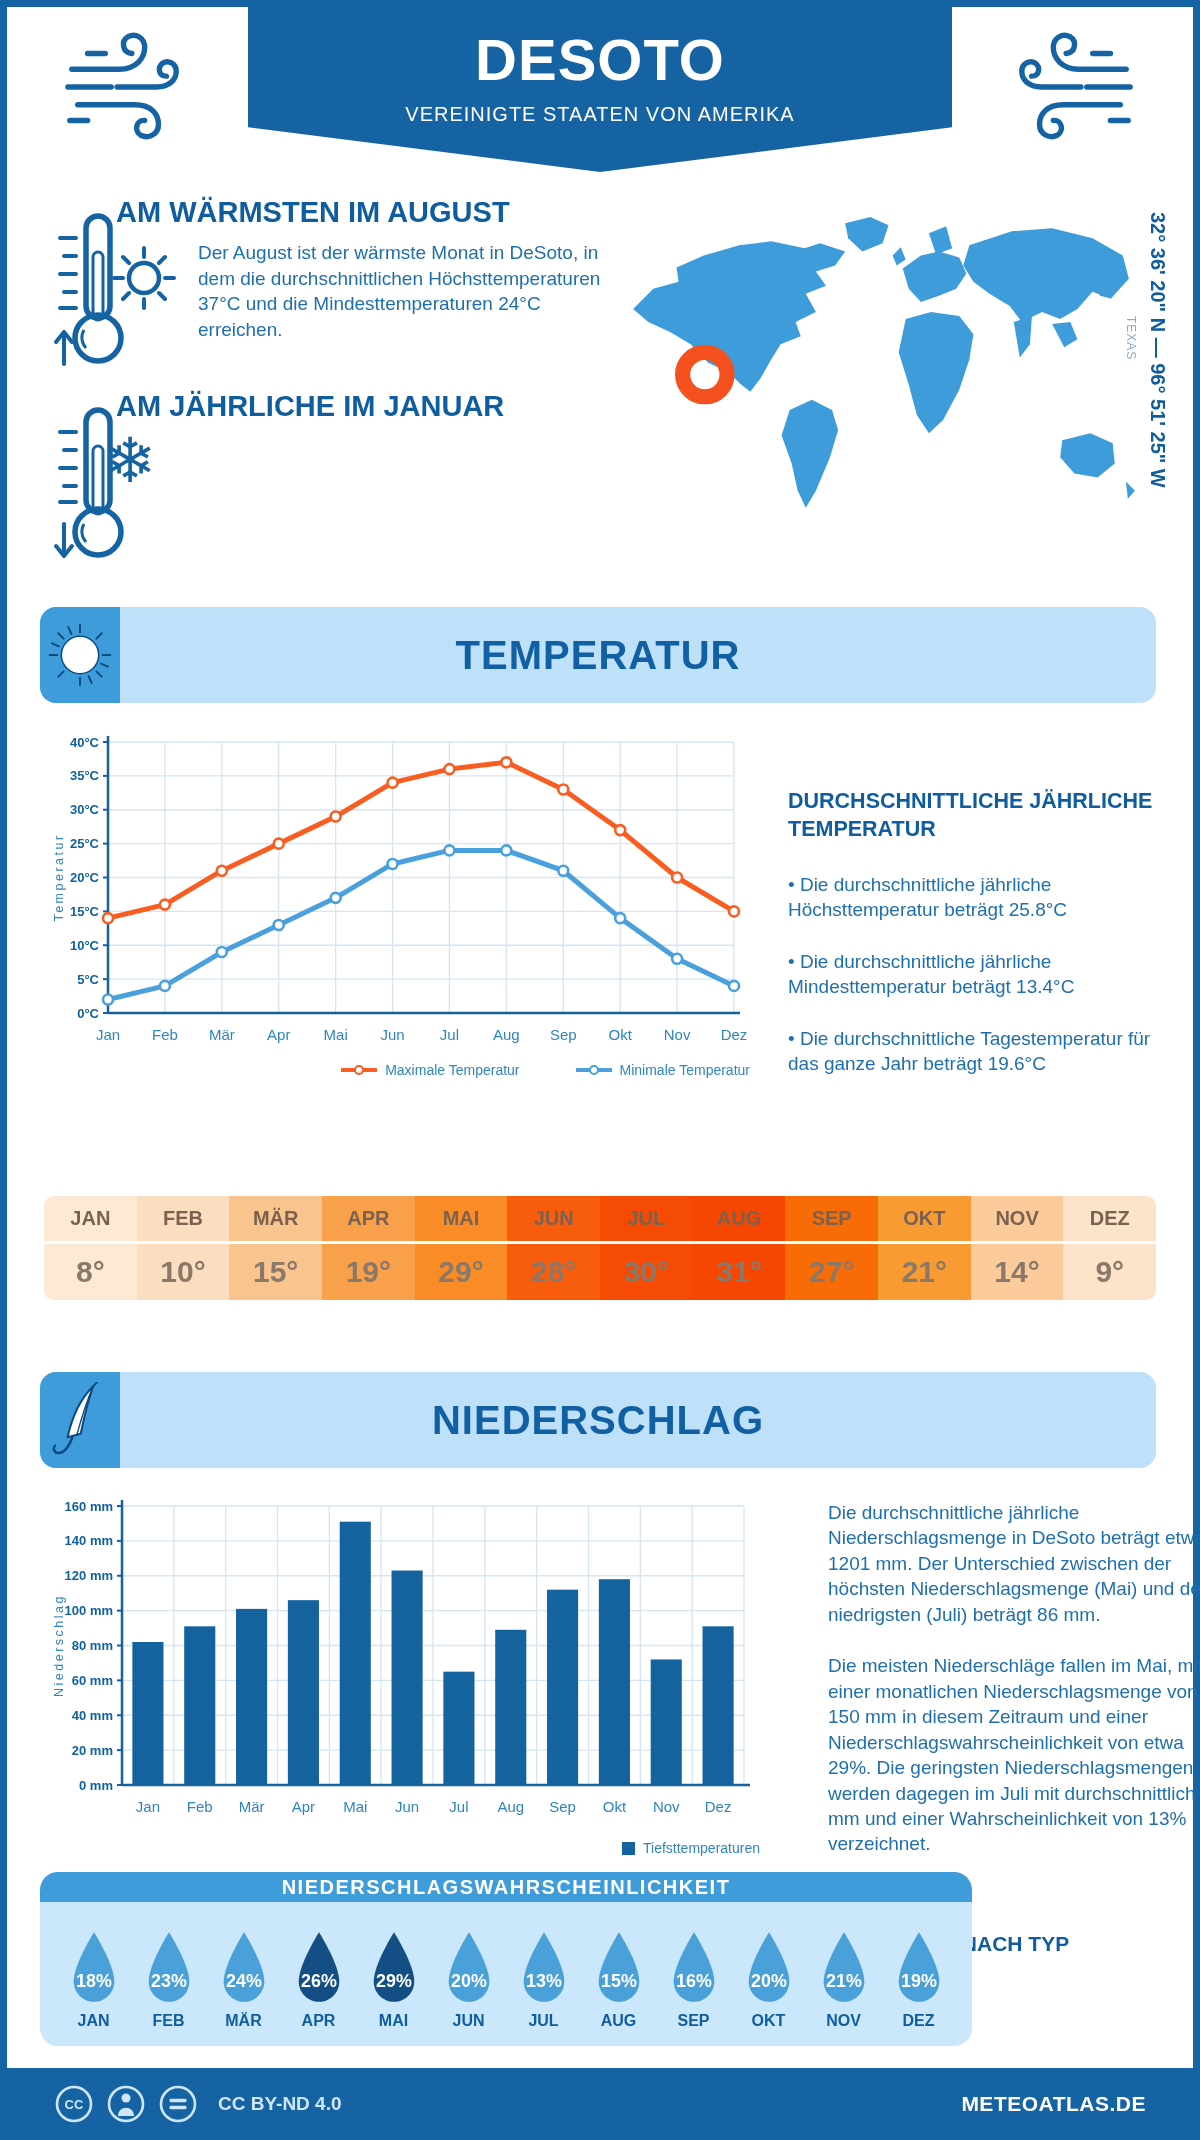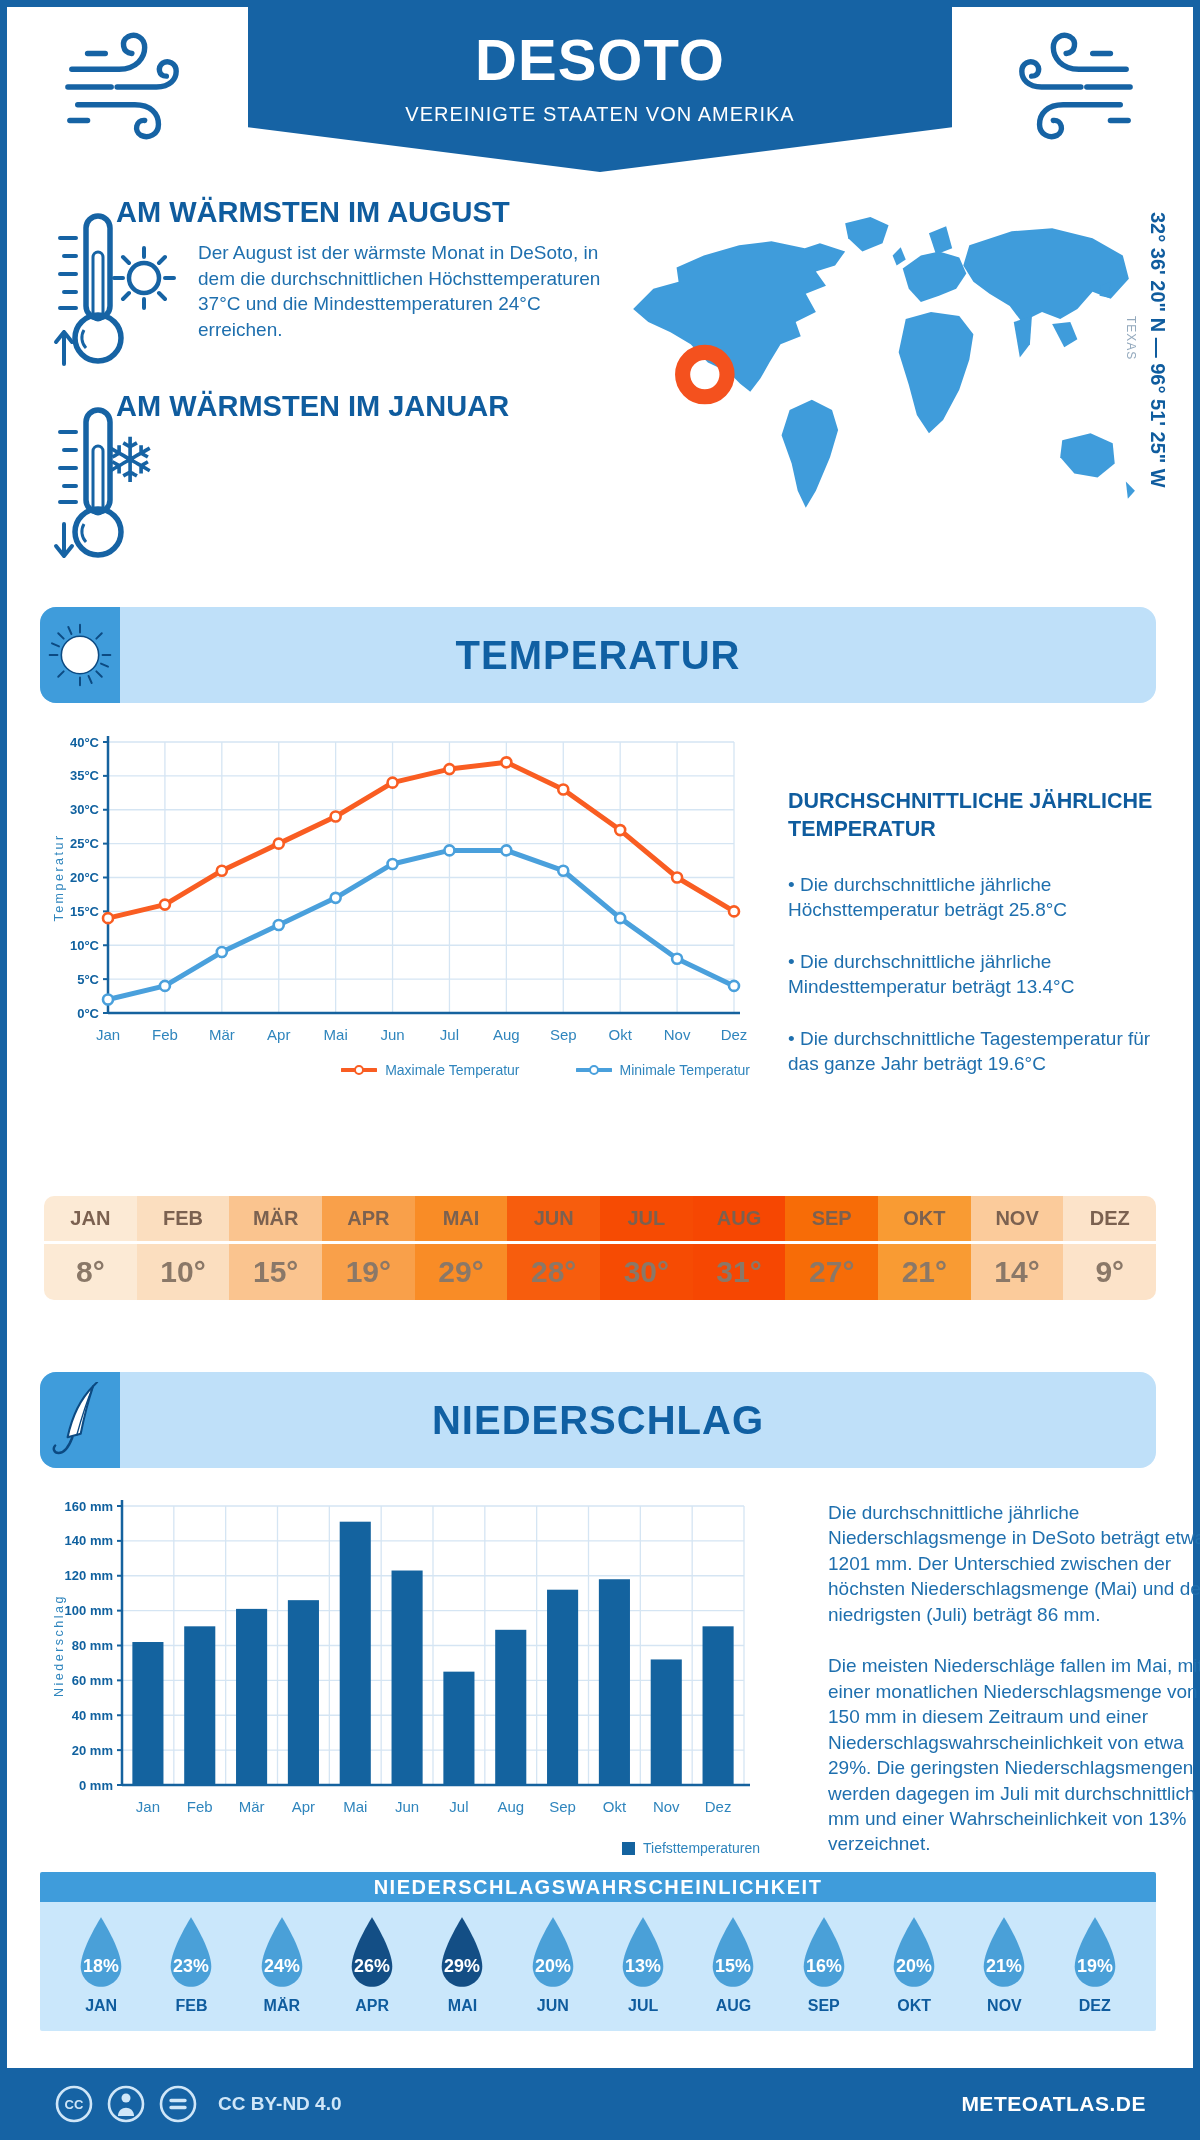--- a/index.html
+++ b/index.html
@@ -41,25 +41,25 @@
   .daily-title{font-size:28px;font-weight:800;color:#0f5c9e;text-align:center;}
   .daily-table{left:44px;top:1196px;width:1112px;height:104px;border-radius:10px;overflow:hidden;
     display:flex;}
   .daily-col{flex:1;display:flex;flex-direction:column;}
   .daily-month{height:45px;display:flex;align-items:center;justify-content:center;
     font-size:20px;font-weight:700;color:#7b6150;}
   .daily-sep{height:3px;background:#fff;}
   .daily-value{flex:1;display:flex;align-items:center;justify-content:center;
     font-size:30px;font-weight:700;color:#8a7868;}
   
-  .prob-panel{left:40px;top:1872px;width:1116px;border-radius:2px;overflow:hidden;}
+  .prob-panel{left:40px;top:1872px;width:932px;border-radius:18px;overflow:hidden;}
   .prob-header{height:30px;background:#3f9cdb;display:flex;align-items:center;justify-content:center;
     color:#fff;font-size:20px;font-weight:700;letter-spacing:1.5px;}
   .prob-body{background:#cae7fb;display:flex;justify-content:space-around;
-    padding:12px 16px 16px 16px;}
+    padding:27px 16px 16px 16px;}
   .drop-col{display:flex;flex-direction:column;align-items:center;width:72px;}
   .drop-month{margin-top:5px;font-size:16px;font-weight:700;color:#0f5c9e;}
   
   .footer{left:0;top:2068px;width:1200px;height:72px;background:#1663a4;display:flex;
     align-items:center;justify-content:space-between;padding:0 54px;box-sizing:border-box;}
   .footer-left{display:flex;align-items:center;gap:12px;}
   .license-label{margin-left:8px;font-size:19px;font-weight:700;color:#cfe6f8;}
   .site-label{font-size:21px;font-weight:800;color:#fff;letter-spacing:0.5px;}
 </style>
 </head>
@@ -119,21 +119,21 @@
   <div class="abs" style="left:52px;top:402px;">
     <svg width="80" height="160" viewBox="0 0 80 160" fill="none" stroke="#1663a4">
       <rect x="34" y="8" width="24" height="102" rx="12" stroke-width="5.5"></rect>
       <rect x="41" y="44" width="10" height="68" rx="5" stroke-width="3"></rect>
       <circle cx="46" cy="130" r="23" stroke-width="5.5"></circle>
       <path d="M34 140 A15 15 0 0 1 32 122" stroke-width="3"></path>
       <path d="M8 30 H24 M12 48 H24 M8 66 H24 M12 84 H24 M8 100 H24" stroke-width="4" stroke-linecap="round"></path>
       <path d="M12 122 V154 M12 154 L4 144 M12 154 L20 144" stroke-width="4" stroke-linecap="round"></path>
     </svg>
   </div>
-  <div class="abs block-title" style="left:116px;top:390px;">AM WÄRMSTEN IM JANUAR</div>
+  <div class="abs block-title" style="left:116px;top:390px;">AM JÄHRLICHE IM JANUAR</div>
   <div class="abs snowflake" style="left:104px;top:430px;">❄</div>
 
   <div class="abs" style="left:618px;top:192px;">
     <svg width="525" height="350" viewBox="0 0 520 345">
       <g fill="#3f9cdb">
         <path d="M15,115 L35,95 L60,88 L58,74 L85,62 L120,52 L152,48 L185,55 L200,50 L225,58 L215,72 L196,78 L206,92 L186,100 L196,118 L176,128 L181,142 L161,150 L150,168 L141,184 L131,197 L121,189 L110,178 L89,168 L72,150 L52,138 L30,128 Z"></path>
         <path d="M225,30 L250,24 L268,32 L262,50 L242,58 L228,45 Z"></path>
         <path d="M170,215 L192,205 L212,215 L218,235 L210,262 L196,295 L186,312 L178,295 L172,268 L162,240 Z"></path>
         <path d="M272,62 L280,54 L285,66 L276,72 Z"></path>
         <path d="M308,40 L325,33 L331,55 L315,61 Z"></path>

